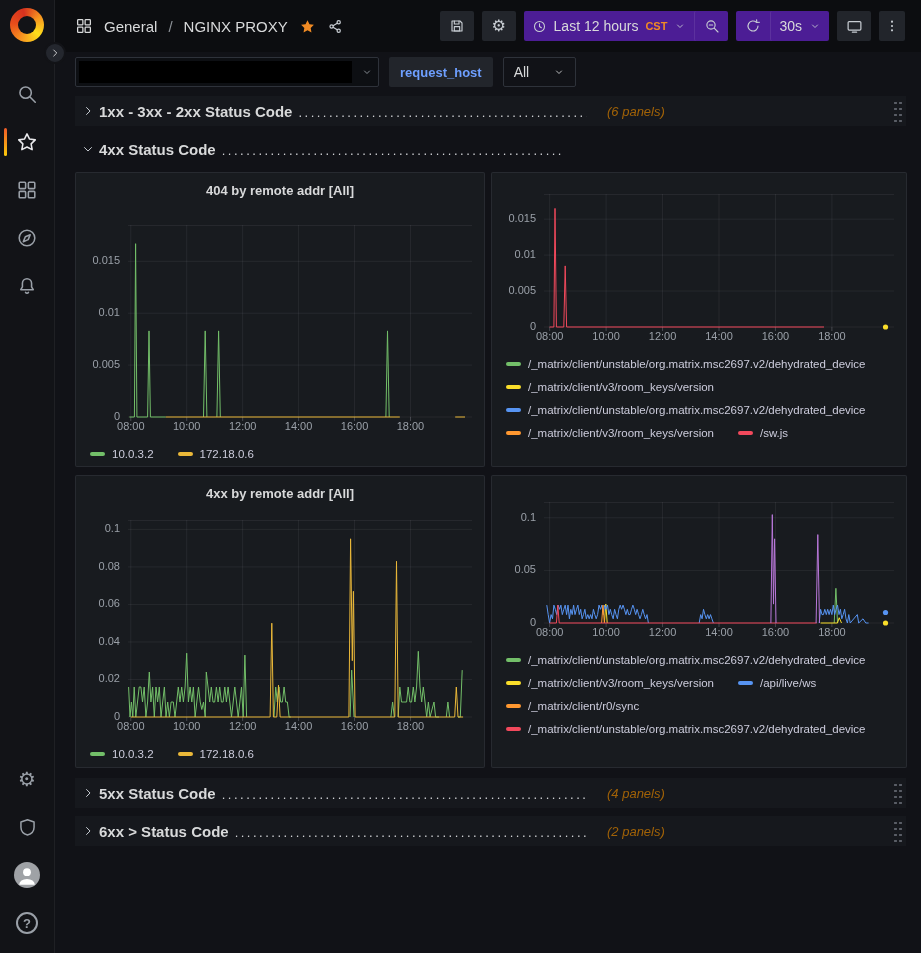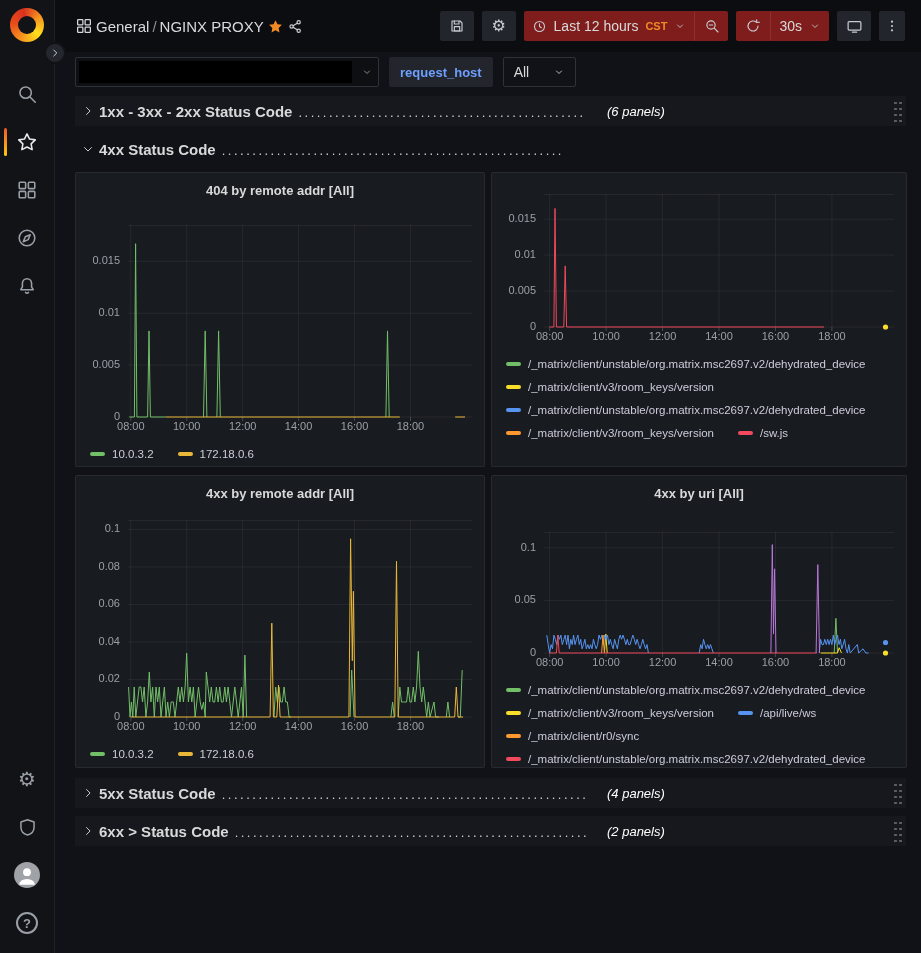--- a/index.html
+++ b/index.html
@@ -29,30 +29,30 @@
   .qmark { width:22px; height:22px; border-radius:50%; border:2px solid #9aa0a8; font-size:13px;
     font-weight:700; display:flex; align-items:center; justify-content:center; color:#9aa0a8; }
 
   
   svg.i { fill:none; stroke:currentColor; stroke-width:1.7; stroke-linecap:round; stroke-linejoin:round; }
   svg.if { fill:currentColor; stroke:none; }
 
   
   .main { flex:1; display:flex; flex-direction:column; min-width:0; }
   .topbar { height:52px; background:#0c0d10; display:flex; align-items:center; padding:0 16px 0 20px; flex:none; }
-  .crumb { display:flex; align-items:center; gap:3px; font-size:15px; color:#d8d9da; }
+  .crumb { display:flex; align-items:center; gap:11px; font-size:15px; color:#d8d9da; }
   .crumb .sep { color:#8d9298; }
   .crumb .star-o { color:#f08a24; }
   .crumb .share { color:#c8cdd3; }
   .tb { display:flex; align-items:center; gap:8px; margin-left:auto; }
   .btn { height:30px; min-width:34px; background:#22252b; border-radius:2px; display:flex;
     align-items:center; justify-content:center; color:#c8cdd3; padding:0 8px; gap:7px; font-size:14px; }
   .btn .lab { color:#d8d9da; }
   .btn .tz { color:#f08a24; font-size:11px; font-weight:700; }
-  .btn-group { display:flex; align-items:flex-start; background:#7f1d1d; border-radius:2px; }
+  .btn-group { display:flex; align-items:flex-start; background:#4c1d95; border-radius:2px; }
   .btn-group .btn { background:transparent; }
   .btn-group .btn + .btn { border-left:1px solid rgba(255,255,255,0.09); }
   .kebab { min-width:26px; padding:0 4px; }
 
   
   .varbar { height:40px; display:flex; align-items:center; gap:10px; padding-left:20px; flex:none; background:#111217; }
   .var-chip { height:30px; padding:0 11px; display:flex; align-items:center; background:#22252b;
     border-radius:2px; color:#6e9fff; font-size:13px; font-weight:600; }
   .var-select { width:304px; height:30px; border:1px solid #2e323a; background:#0d0f13; border-radius:2px;
     position:relative; }
@@ -64,21 +64,21 @@
   
   .dash { flex:1; padding:4px 15px 0 20px; background:#111217; overflow:hidden; }
   .row-head { height:30px; display:flex; align-items:center; color:#d8d9da; margin-bottom:8px; padding:0 4px 0 6px; }
   .row-head.collapsed { background:#16181d; }
   .row-head .chev { color:#c8cdd3; display:flex; margin-right:4px; }
   .lead { display:flex; align-items:baseline; width:494px; overflow:hidden; flex:none; }
   .lead.narrow { width:470px; }
   .row-title { font-size:15px; font-weight:700; white-space:nowrap; flex:none; }
   .dots { flex:1; overflow:hidden; white-space:nowrap; color:#cfd0d4; font-size:13px;
     letter-spacing:2.5px; margin:0 6px; }
-  .row-count { font-style:italic; color:#ffffff; font-size:13px; margin-left:14px; white-space:nowrap; }
+  .row-count { font-style:italic; color:#a16207; font-size:13px; margin-left:14px; white-space:nowrap; }
   .drag-dots { width:9px; height:22px; margin-left:auto;
     background-image:radial-gradient(circle,#5a5e66 1.1px,transparent 1.3px); background-size:5px 6px; }
 
   .grid { display:grid; grid-template-columns:410px 416px; grid-template-rows:295px 293px;
     gap:8px 6px; margin:6px 0 10px 0; }
   .panel { background:#181b1f; border:1px solid rgba(204,204,220,0.09); border-radius:2px;
     overflow:hidden; display:flex; flex-direction:column; }
   .panel-title { height:26px; margin-top:4px; display:flex; align-items:center; justify-content:center;
     font-size:13px; font-weight:700; color:#d8d9da; flex:none; }
   .chart { position:relative; padding-left:52px; padding-right:12px; flex:none; }
@@ -475,21 +475,20 @@
                 </span>
               <span class="lentry">
                   <span class="sw" style="background: rgb(234, 184, 57);"></span>
                   <span>172.18.0.6</span>
                 </span>
             </div>
           </div>
         </div>
 
         <div class="panel p4">
-          <div class="panel-title">4xx by uri [All]</div>
           <div class="chart">
             <div class="y-ticks" style="height: 121px;">
                 <div class="ytick" style="top: 114px;">0</div>
                 <div class="ytick" style="top: 61.3913px;">0.05</div>
                 <div class="ytick" style="top: 8.78261px;">0.1</div>
               </div>
             <div class="plot" style="height: 121px;"><svg width="350" height="127">
                   <line x1="0" y1="0.5" x2="350" y2="0.5" stroke="rgba(204,204,220,0.08)"></line>
                   <line x1="0" y1="121" x2="350" y2="121" stroke="rgba(204,204,220,0.08)"></line>
                   <line x1="0" y1="68.3913043478261" x2="350" y2="68.3913043478261" stroke="rgba(204,204,220,0.08)"></line>

